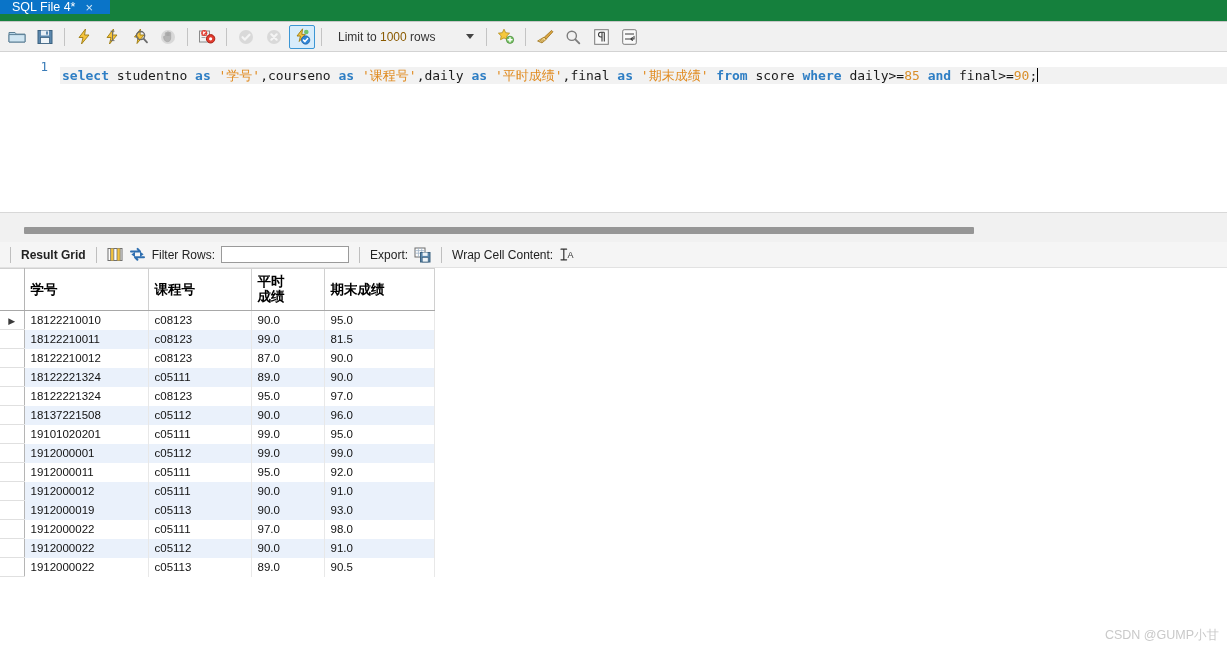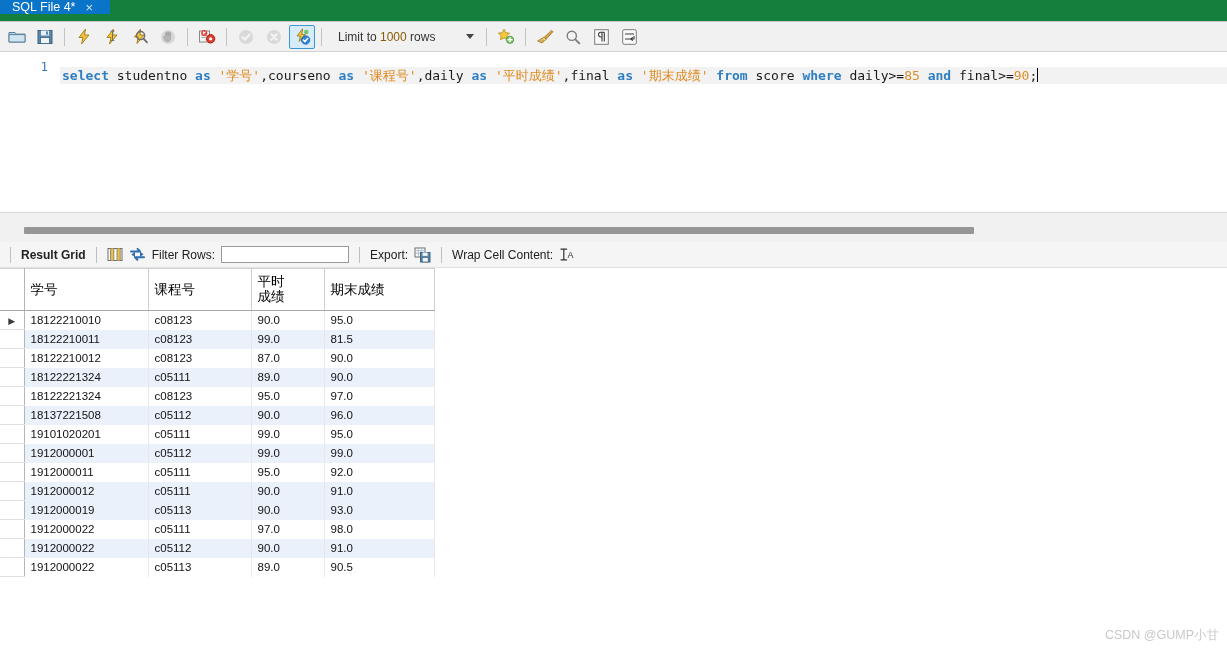--- a/index.html
+++ b/index.html
@@ -186,21 +186,21 @@
   }
   table.grid {
     border-collapse: collapse;
     table-layout: fixed;
   }
   table.grid th {
     background: #ffffff;
     border-right: 1px solid #d0d0d0;
     border-bottom: 1px solid #a8a8a8;
     border-top: 1px solid #d0d0d0;
-    font-weight: normal;
+    font-weight: bold;
     font-size: 13.5px;
     text-align: left;
     padding: 2px 6px;
     height: 42px;
     vertical-align: middle;
     color: #000;
   }
   table.grid th.hrow {
     border-right: 1px solid #b5b5b5;
     background: #ffffff;

